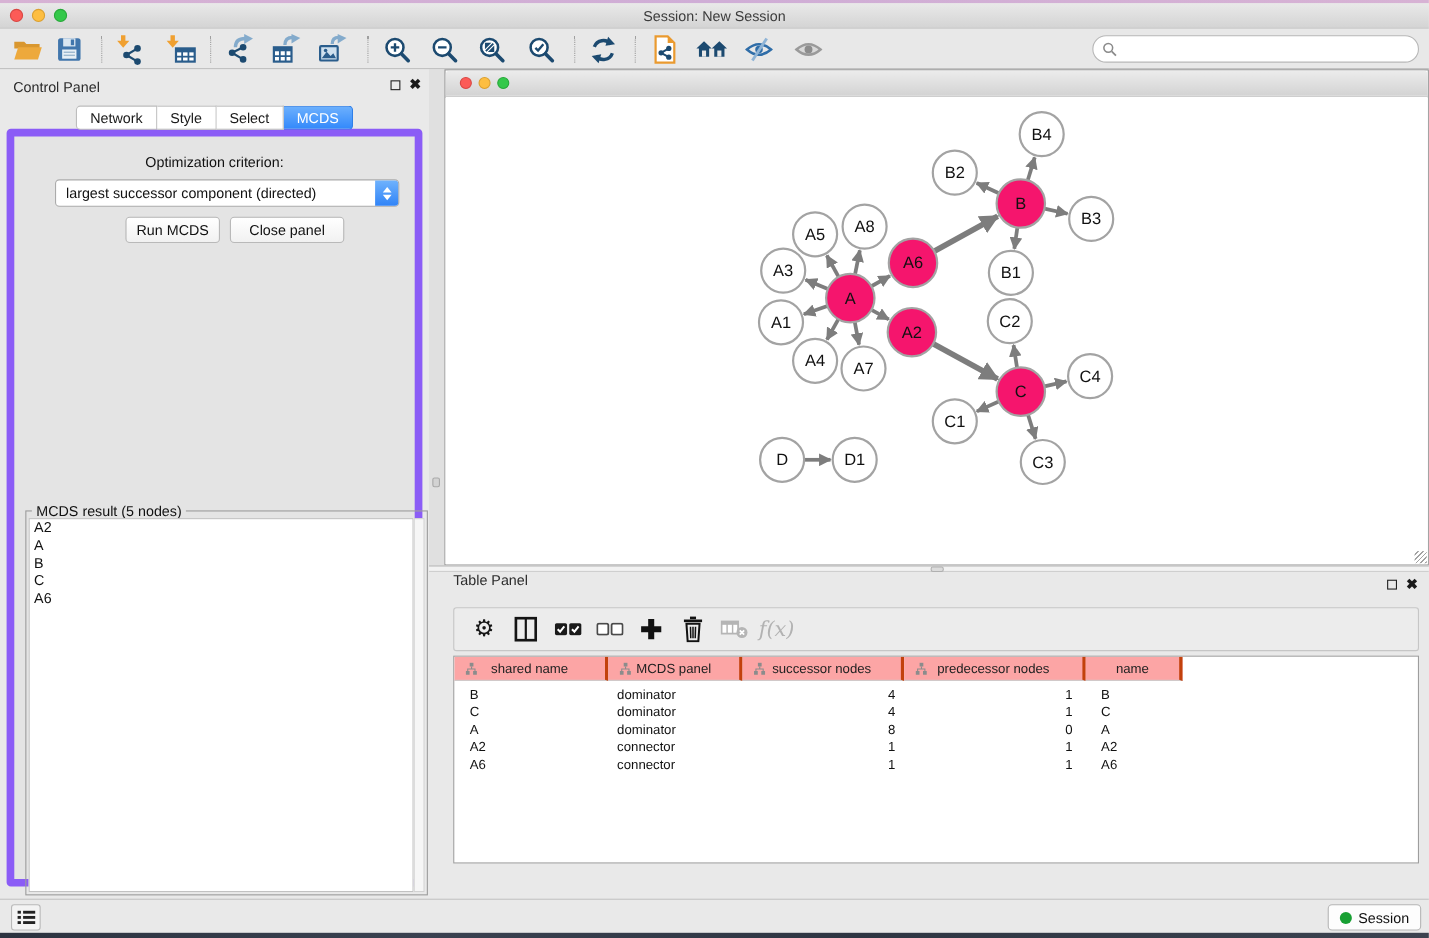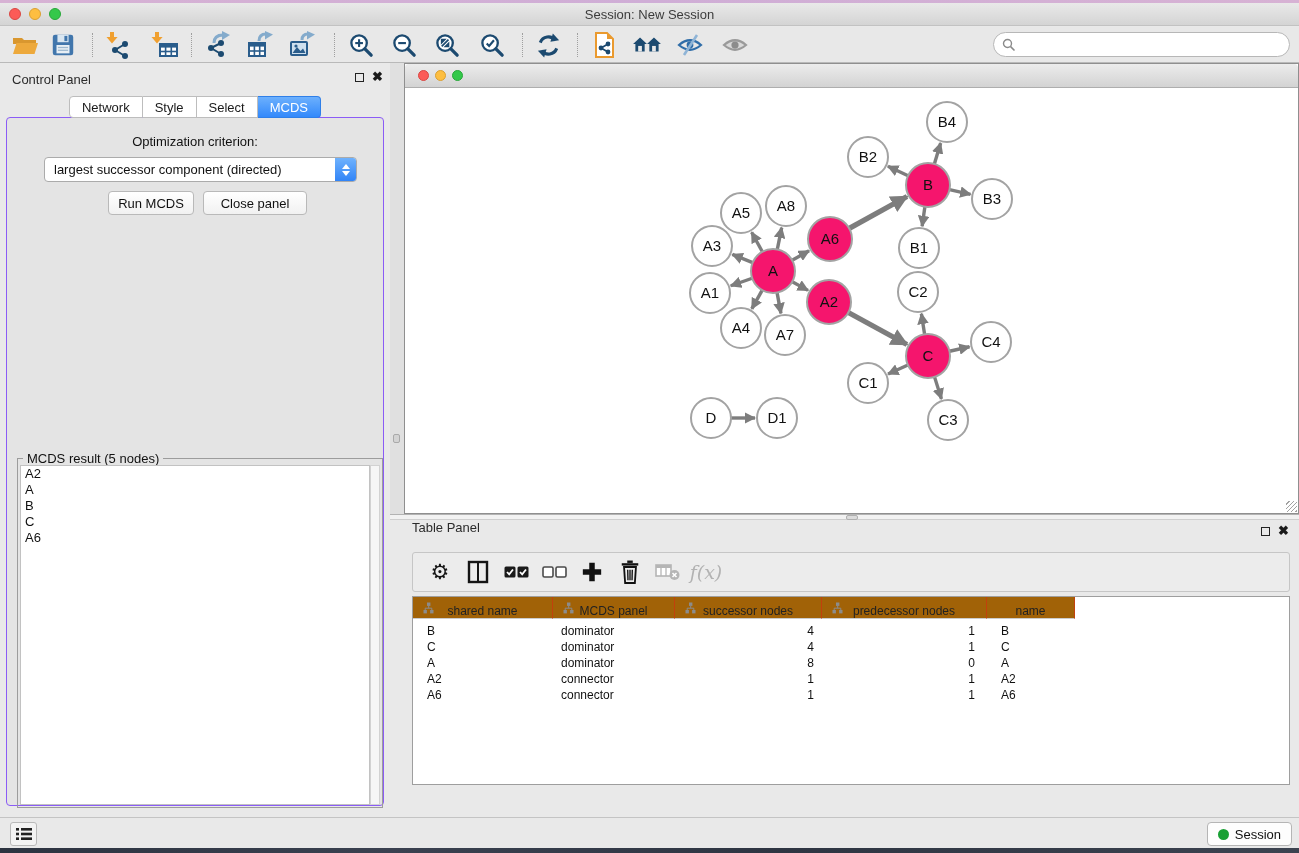--- a/index.html
+++ b/index.html
@@ -35,21 +35,21 @@
   #cp-float { position:absolute; right:26px; top:10px; }
   #cp-close { position:absolute; right:7px; top:8px; }
   #control-panel-tabs { position:absolute; left:0; right:0; top:33px; height:22px;
     display:flex; justify-content:center; z-index:2; }
   .cp-tab { height:22px; padding:0 12px; font-size:13px; color:#1a1a1a; background:#fff;
     border:1px solid #bdbdbd; border-left:none; display:flex; align-items:center; }
   .cp-tab:first-child { border-left:1px solid #bdbdbd; border-radius:4px 0 0 4px; }
   .cp-tab:last-child { border-radius:0 4px 4px 0; }
   .cp-tab.active { background:linear-gradient(#6cb0fd,#3389fb); color:#fff; border-color:#2f7fe8; }
   #cp-content { position:absolute; left:6px; top:54px; width:378px; height:689px;
-    background:#e4e4e4; border:1px solid #8b5cf6; border-radius:4px; }
+    background:#e4e4e4; border:7px solid #8b5cf6; border-radius:4px; }
   #opt-label { position:absolute; left:0; right:0; top:16px; text-align:center; font-size:13px; color:#111; }
   #criterion-select { position:absolute; left:37px; top:39px; width:313px; height:25px; background:#fff;
     border:1px solid #ababab; border-radius:4px; display:flex; align-items:center; }
   #criterion-select .val { font-size:13px; color:#111; padding-left:9px; flex:1; white-space:nowrap; }
   #criterion-select .spin { width:21px; height:23px; border-radius:0 3px 3px 0;
     background:linear-gradient(#6fb2fd,#3184f7); display:flex; flex-direction:column;
     align-items:center; justify-content:center; gap:2px; }
   .chev { width:0; height:0; border-left:4px solid transparent; border-right:4px solid transparent; }
   .chev.up { border-bottom:5px solid #fff; }
   .chev.dn { border-top:5px solid #fff; }
@@ -97,22 +97,22 @@
   #tp-close { position:absolute; right:10px; top:5px; }
   #tp-toolbar { position:absolute; left:22px; top:32px; width:878px; height:40px;
     background:#ececec; border:1px solid #c6c6c6; border-radius:3px;
     display:flex; align-items:center; }
   .tp-ico { width:38px; display:flex; align-items:center; justify-content:center; }
   .gear-glyph { font-size:21px; color:#161616; line-height:20px; }
   .fx-glyph { font-family:"DejaVu Serif", serif; font-style:italic; font-size:19px; color:#b2b2b2; }
   #tp-table { position:absolute; left:22px; top:76px; width:878px; height:189px;
     background:#fff; border:1px solid #9e9e9e; overflow:hidden; }
   #tp-thead { position:absolute; left:0; top:0; height:22px; display:flex; }
-  .th { position:relative; height:22px; background:#a16207; border-right:1px solid #c2410c;
-    border-bottom:1px solid #cccccc; display:flex; align-items:flex-end; justify-content:center;
+  .th { position:relative; height:22px; background:#fca5a5; border-right:3px solid #c2410c;
+    border-bottom:1px solid #cccccc; display:flex; align-items:center; justify-content:center;
     font-size:12px; color:#222; }
   .th .colico { position:absolute; left:10px; top:5px; }
   #tp-rows { position:absolute; left:0; top:26px; right:0; }
   .tr { display:flex; height:16px; }
   .td { font-size:12px; color:#111; line-height:16px; white-space:nowrap; overflow:hidden; }
   .td.l { text-align:left; } .td.r { text-align:right; }
   #bottom-tabs { position:absolute; left:0; right:0; top:268px; height:23px;
     display:flex; justify-content:center; }
   .bt-tab { height:23px; padding:0 14px; font-size:13px; color:#1a1a1a; background:#fff;
     border:1px solid #c3c3c3; border-left:none; display:flex; align-items:center; }

